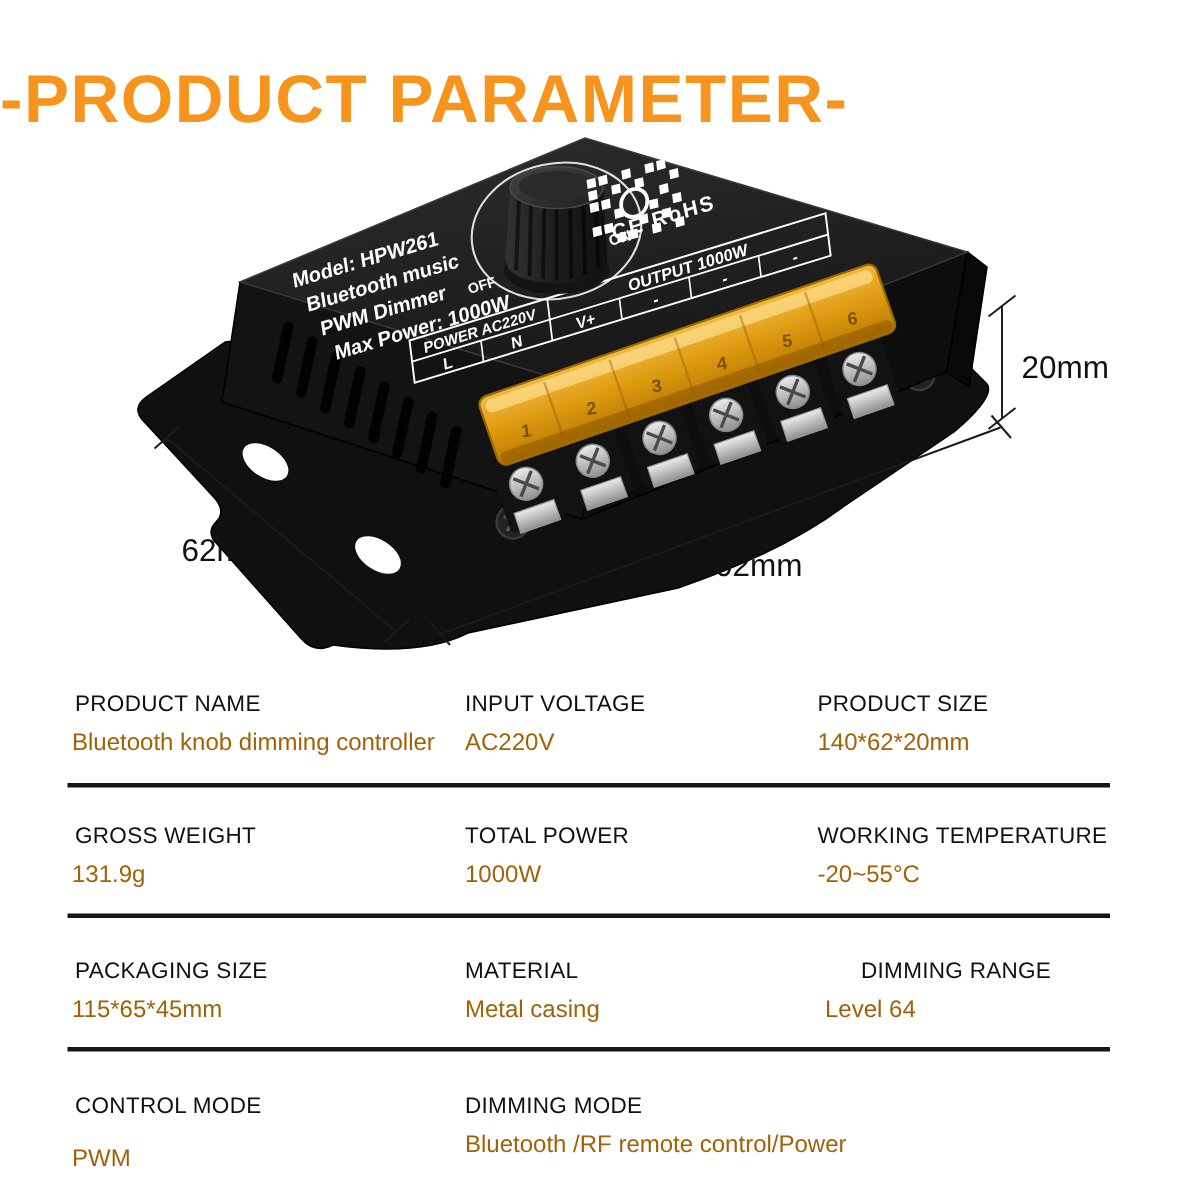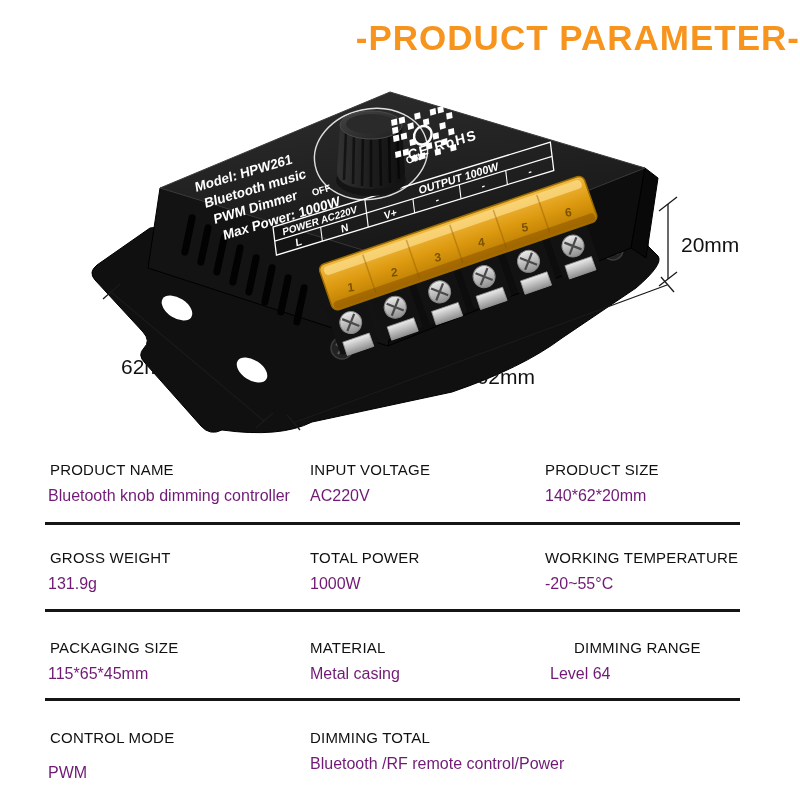--- a/index.html
+++ b/index.html
@@ -1,22 +1,22 @@
 <!DOCTYPE html>
 <html><head>
 <meta charset="utf-8">
 <style>
   html,body{margin:0;padding:0;}
   body{width:800px;height:800px;background:#ffffff;position:relative;overflow:hidden;
        font-family:"Liberation Sans", sans-serif;}
-  .page-title{position:absolute;top:18px;left:0;width:800px;text-align:right;
-       font-size:35px;font-weight:bold;letter-spacing:1px;color:#F7941D;margin:0;}
+  .page-title{position:absolute;top:40px;left:0;width:800px;text-align:left;
+       font-size:45px;font-weight:bold;letter-spacing:1px;color:#F7941D;margin:0;}
   .product-svg{position:absolute;left:0;top:80px;width:800px;height:360px;}
   .spec-label{position:absolute;font-size:15px;font-weight:normal;color:#111;letter-spacing:.2px;white-space:nowrap;}
-  .spec-value{position:absolute;font-size:16px;color:#701a75;white-space:nowrap;}
+  .spec-value{position:absolute;font-size:16px;color:#a16207;white-space:nowrap;}
   .rule{position:absolute;left:45px;width:695px;height:3px;background:#151515;}
   svg text{font-family:"Liberation Sans", sans-serif;}
   .dev-text{fill:#fff;font-weight:bold;}
   .strip-text{fill:#fff;font-weight:bold;text-anchor:middle;}
   .dim-text{fill:#111;font-size:21px;}
   .cover-num{fill:#7A5200;font-weight:bold;font-size:12px;}
 </style>
 </head>
 <body>
 
@@ -247,16 +247,16 @@
 
   <span class="spec-label" style="left:50px;top:639px">PACKAGING SIZE</span>
   <span class="spec-label" style="left:310px;top:639px">MATERIAL</span>
   <span class="spec-label" style="left:574px;top:639px">DIMMING RANGE</span>
   <span class="spec-value" style="left:48px;top:665px">115*65*45mm</span>
   <span class="spec-value" style="left:310px;top:665px">Metal casing</span>
   <span class="spec-value" style="left:550px;top:665px">Level 64</span>
   <div class="rule" style="top:698px"></div>
 
   <span class="spec-label" style="left:50px;top:729px">CONTROL MODE</span>
-  <span class="spec-label" style="left:310px;top:729px">DIMMING TOTAL</span>
+  <span class="spec-label" style="left:310px;top:729px">DIMMING MODE</span>
   <span class="spec-value" style="left:48px;top:764px">PWM</span>
   <span class="spec-value" style="left:310px;top:755px">Bluetooth /RF remote control/Power</span>
 </div>
 
 </body></html>

